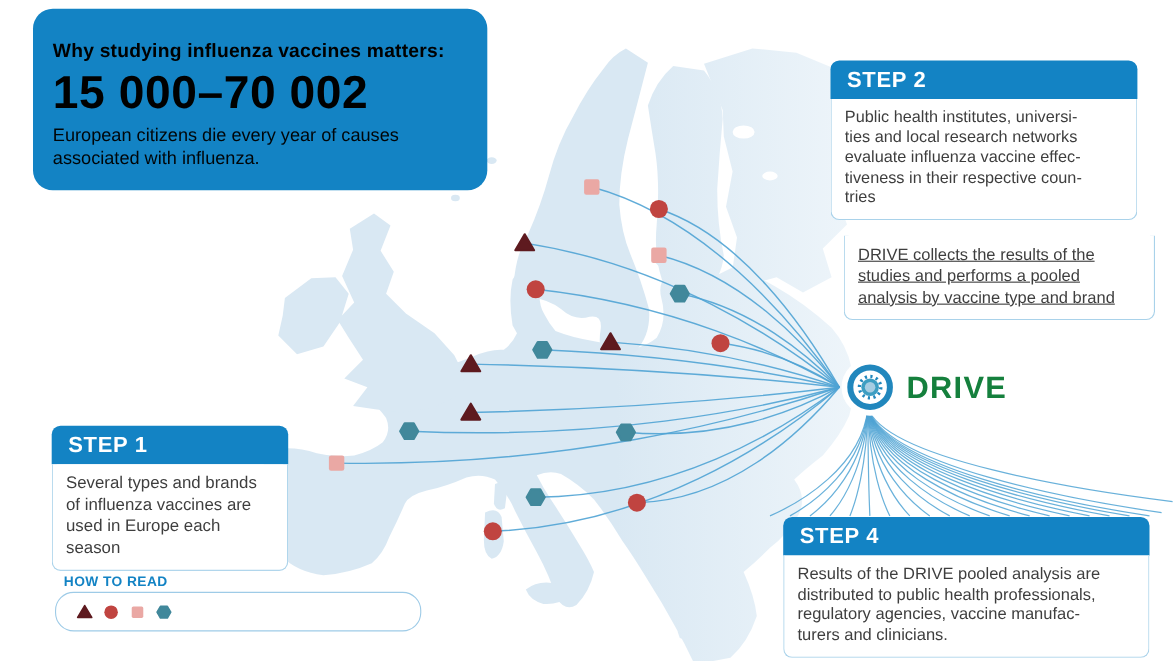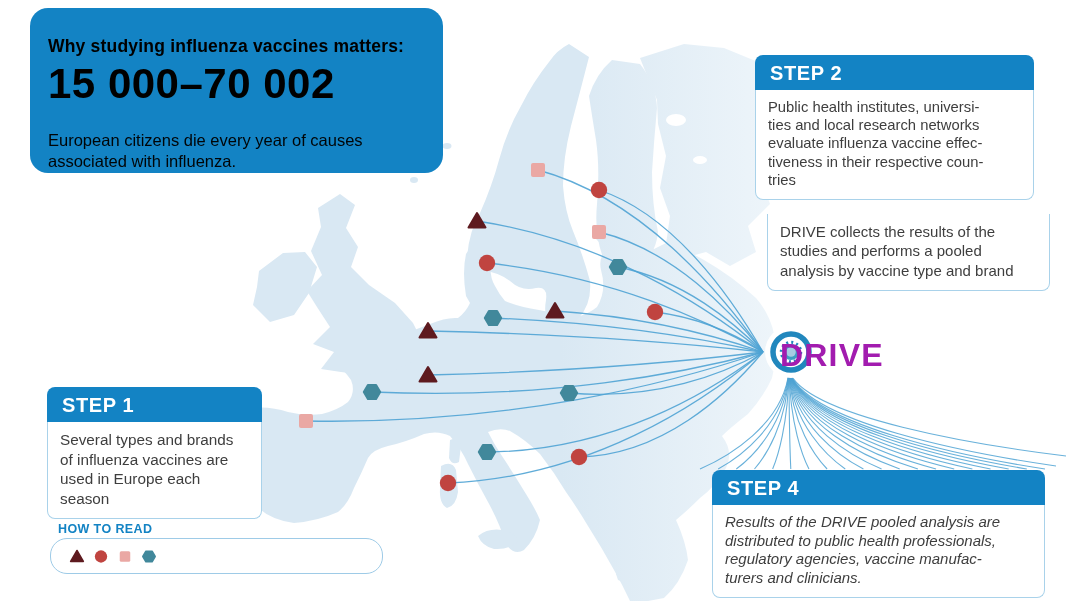--- a/index.html
+++ b/index.html
@@ -9,55 +9,55 @@
   }
   svg.layer{position:absolute;left:0;top:0;width:1068px;height:601px;}
   
   .intro{
     position:absolute;left:30px;top:8px;width:413px;height:165px;
     background:#1383c4;border-radius:18px;color:#000000;box-sizing:border-box;
     padding:28px 22px 0 18px;z-index:4;
   }
   .intro-title{font-size:17.5px;font-weight:700;letter-spacing:.2px;}
   .intro-number{font-size:42px;font-weight:800;letter-spacing:.5px;margin-top:5px;line-height:44px;}
-  .intro-body{font-size:16.5px;line-height:21px;margin-top:24px;white-space:pre-line;opacity:.96;}
+  .intro-body{font-size:16.5px;line-height:21px;margin-top:7px;white-space:pre-line;opacity:.96;}
   
   .step{position:absolute;z-index:4;}
   .step-header{
     background:#1383c4;color:#fff;font-weight:700;font-size:20px;letter-spacing:.6px;
     border-radius:8px 8px 0 0;padding:7px 15px 5px 15px;
   }
   .step-body{
     background:#fff;border:1.6px solid #a9d2ea;border-top:none;
     border-radius:0 0 8px 8px;color:#3e3e3e;white-space:pre-line;
     padding:8px 12px 10px 12px;
   }
   .step1{left:47px;top:387px;width:215px;}
   .step1 .step-body{font-size:15.3px;line-height:19.5px;}
   .step2{left:755px;top:55px;width:279px;}
   .step2 .step-body{font-size:14.8px;line-height:18.2px;}
   .step3{left:767px;top:214px;width:283px;}
-  .step3 .step-body{font-size:15px;line-height:19.4px;}
+  .step3 .step-body{font-size:15px;line-height:19.4px;text-decoration:underline;}
   .step4{left:712px;top:470px;width:333px;border-radius:29px;}
-  .step4 .step-body{font-size:15px;line-height:18.6px;font-style:italic;}
+  .step4 .step-body{font-size:15px;line-height:18.6px;}
   
   .legend-label{
     position:absolute;left:58px;top:522px;z-index:4;
     color:#1383c4;font-weight:700;font-size:12.5px;letter-spacing:.4px;
   }
   .legend-box{
     position:absolute;left:50px;top:538px;width:333px;height:36px;z-index:4;
     border:1.6px solid #9ecbe7;border-radius:17px;background:#fff;
     display:flex;align-items:center;box-sizing:border-box;padding-left:16px;
   }
   .legend-text{font-size:13.2px;line-height:16.4px;color:#3e3e3e;white-space:pre-line;margin-left:14px;}
   
   .drive-wordmark{
-    position:absolute;left:780px;top:337px;z-index:4;
-    color:#a21caf;font-size:32px;font-weight:800;letter-spacing:1.2px;
+    position:absolute;left:824px;top:337px;z-index:4;
+    color:#15803d;font-size:28px;font-weight:800;letter-spacing:1.2px;
   }
 </style>
 </head>
 <body>
 
 <svg class="layer" viewBox="0 0 1068 601">
   <defs>
     <linearGradient id="fadeE" gradientUnits="userSpaceOnUse" x1="560" y1="0" x2="780" y2="0">
       <stop offset="0" stop-color="#d9e8f3"></stop>
       <stop offset="1" stop-color="#eef5fa"></stop>

